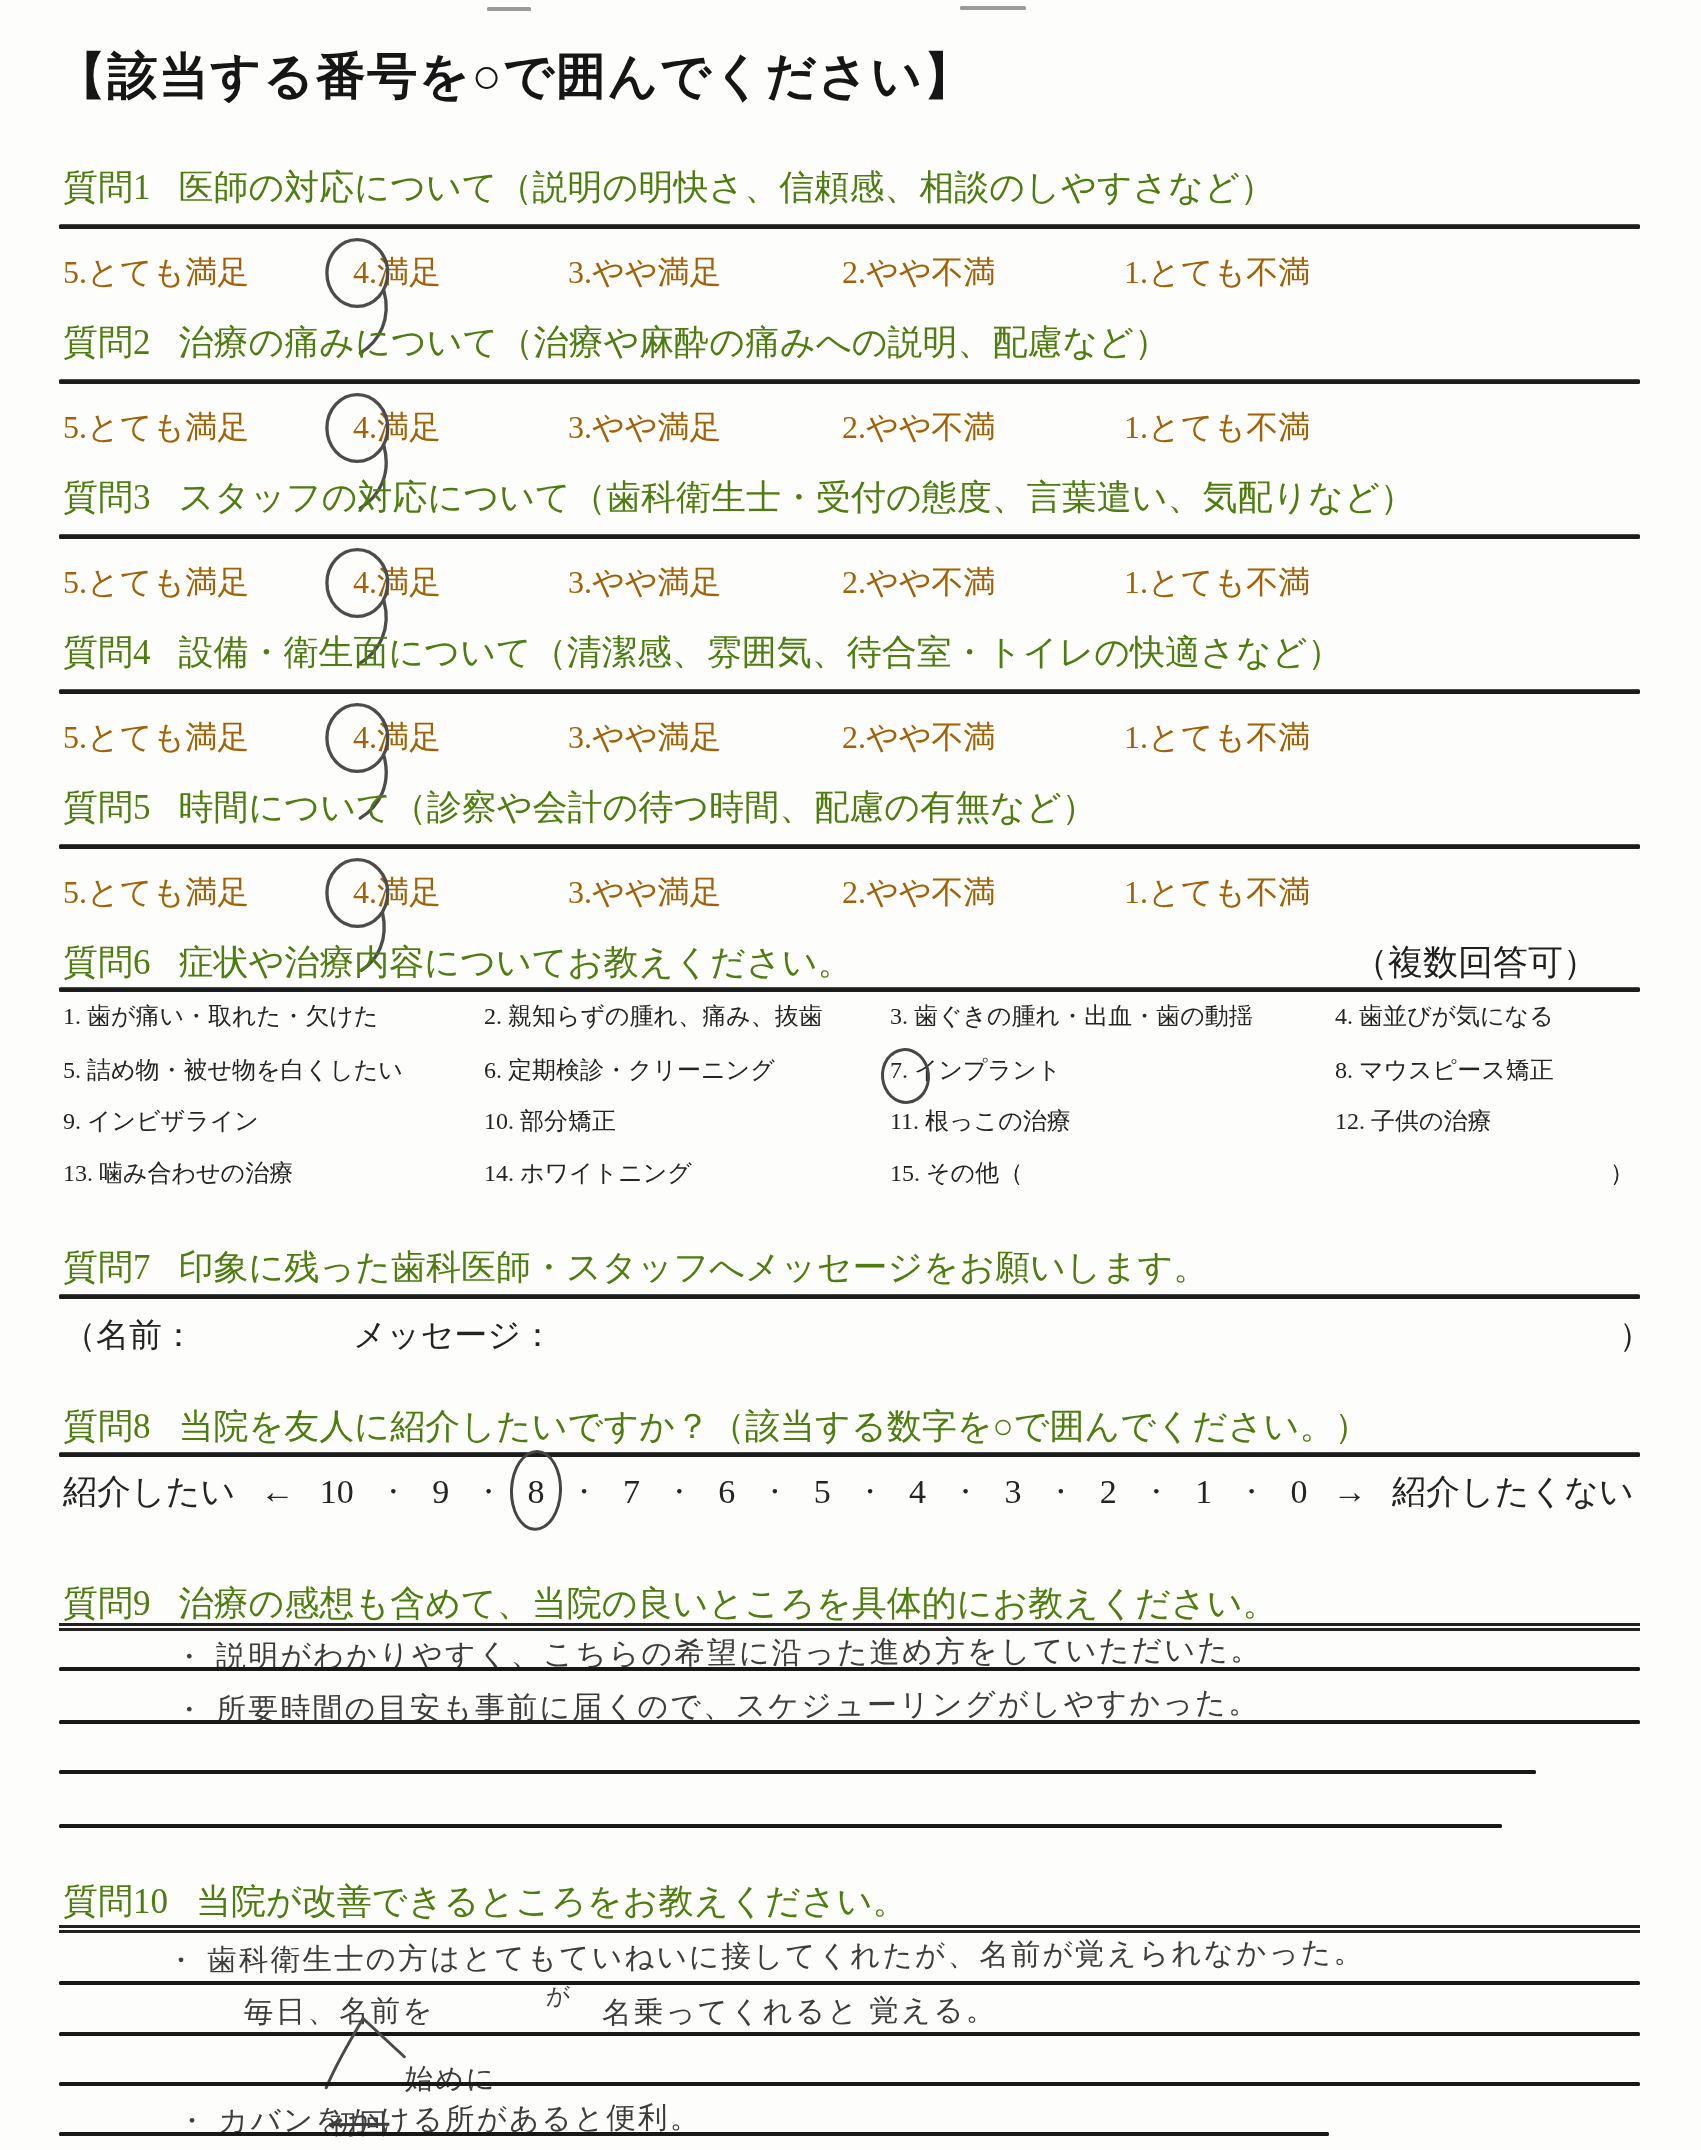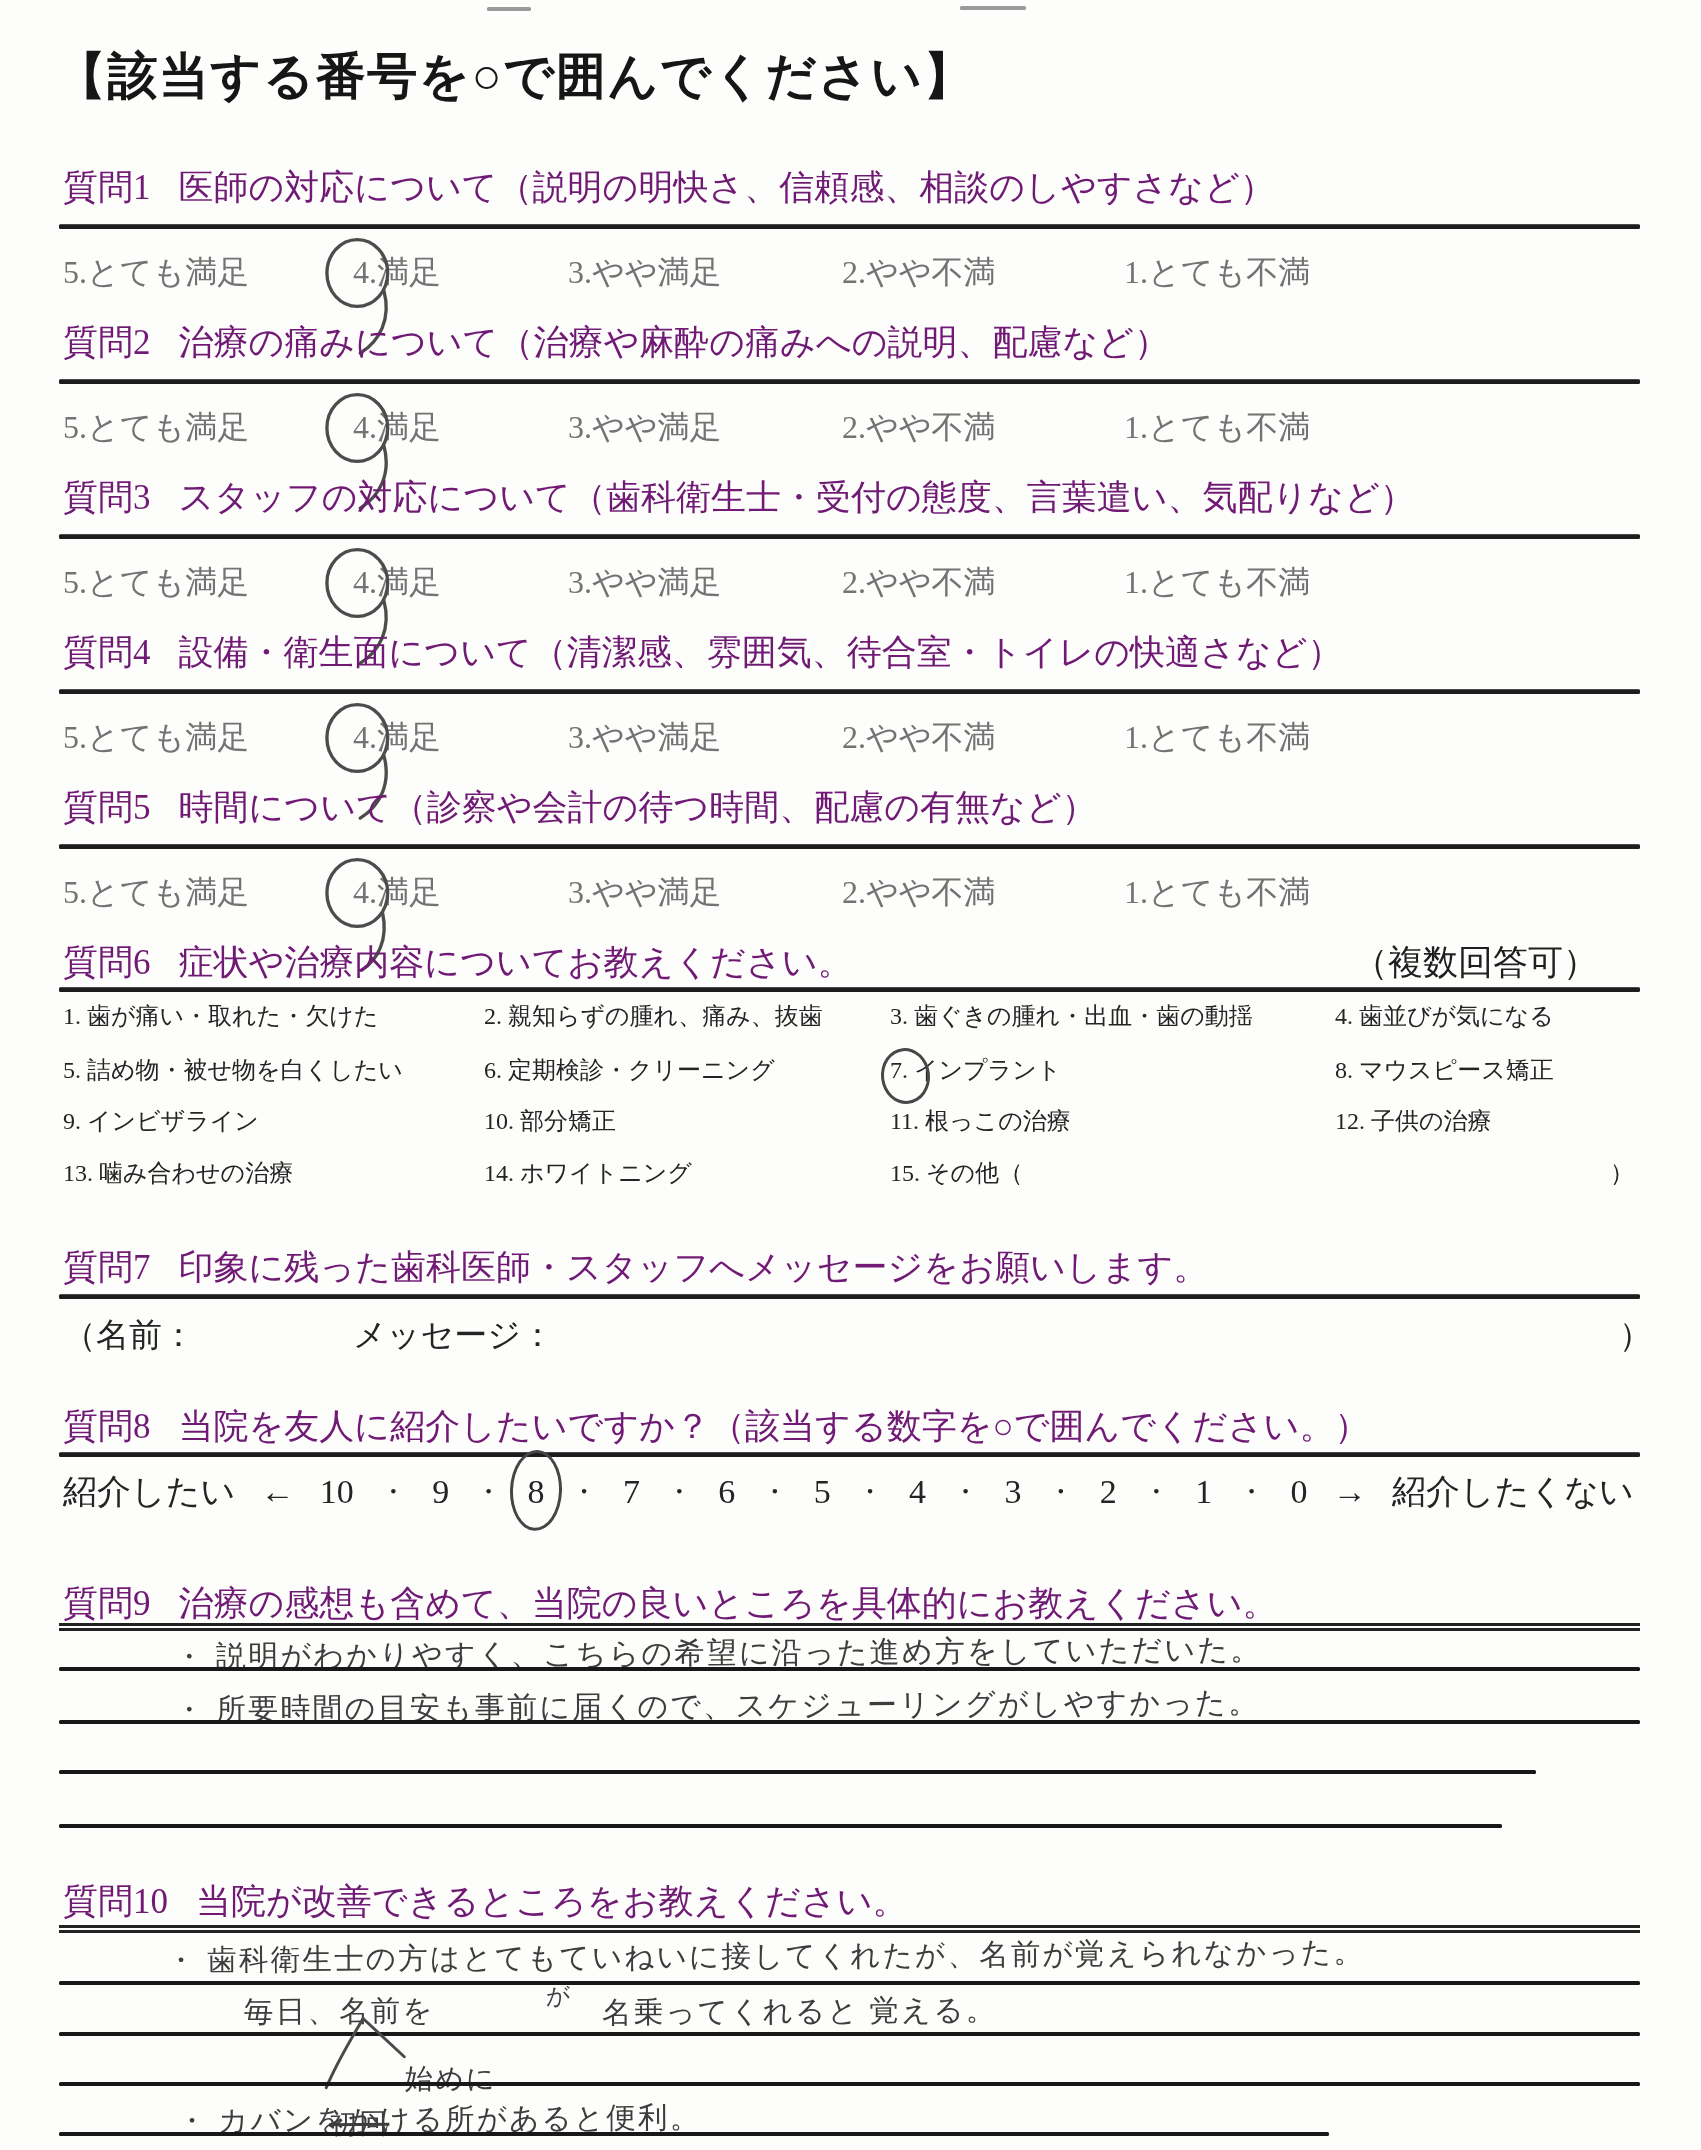--- a/index.html
+++ b/index.html
@@ -7,29 +7,29 @@
     position:relative;
     width:1701px;height:2151px;
     background:#fdfdfb;
     overflow:hidden;
     font-family:"Liberation Serif","DejaVu Serif",serif;
     color:#1f1f1f;
   }
   .abs{position:absolute;}
   
   .form-title{left:56px;top:43px;font-size:50px;letter-spacing:1.5px;font-weight:600;color:#161616;white-space:nowrap;}
-  .qtitle{left:63px;font-size:35px;white-space:nowrap;color:#701a75;}
+  .qtitle{left:63px;font-size:35px;white-space:nowrap;color:#4d7c0f;}
   .qtitle .qlabel{margin-right:28px;}
   
   .rule{left:59px;width:1581px;height:5.2px;background:linear-gradient(#4a4a4a 0 18%,#1d1d1d 18% 100%);border-radius:1.5px;}
   .dblrule{left:59px;width:1581px;height:8px;
      background:linear-gradient(#222 0 32%,#fdfdfb 32% 64%,#222 64% 100%);}
   .ansline{left:59px;height:3.7px;background:#181818;border-radius:1.5px;}
   
-  .opts{left:0;width:1701px;height:52px;font-size:32px;white-space:nowrap;color:#737373;}
+  .opts{left:0;width:1701px;height:52px;font-size:32px;white-space:nowrap;color:#a16207;}
   .opts .o{position:absolute;top:0;}
   .o5{left:63px;} .o4{left:353px;} .o3{left:568px;} .o2{left:842px;} .o1{left:1124px;}
   .cnum{position:relative;display:inline-block;}
   .circle4{position:absolute;left:50%;top:-17.7px;transform:translateX(-52%);overflow:visible;pointer-events:none;}
   .circle4 path, .circle4 ellipse{fill:none;stroke:#4c4c4c;stroke-width:4.5;stroke-linecap:round;}
   
   .q6row{left:0;width:1701px;height:46px;font-size:24px;white-space:nowrap;color:#242424;}
   .q6row .it{position:absolute;top:0;}
   .c1{left:63px;} .c2{left:484px;} .c3{left:890px;} .c4{left:1335px;}
   .num{margin-right:5.9px;}

